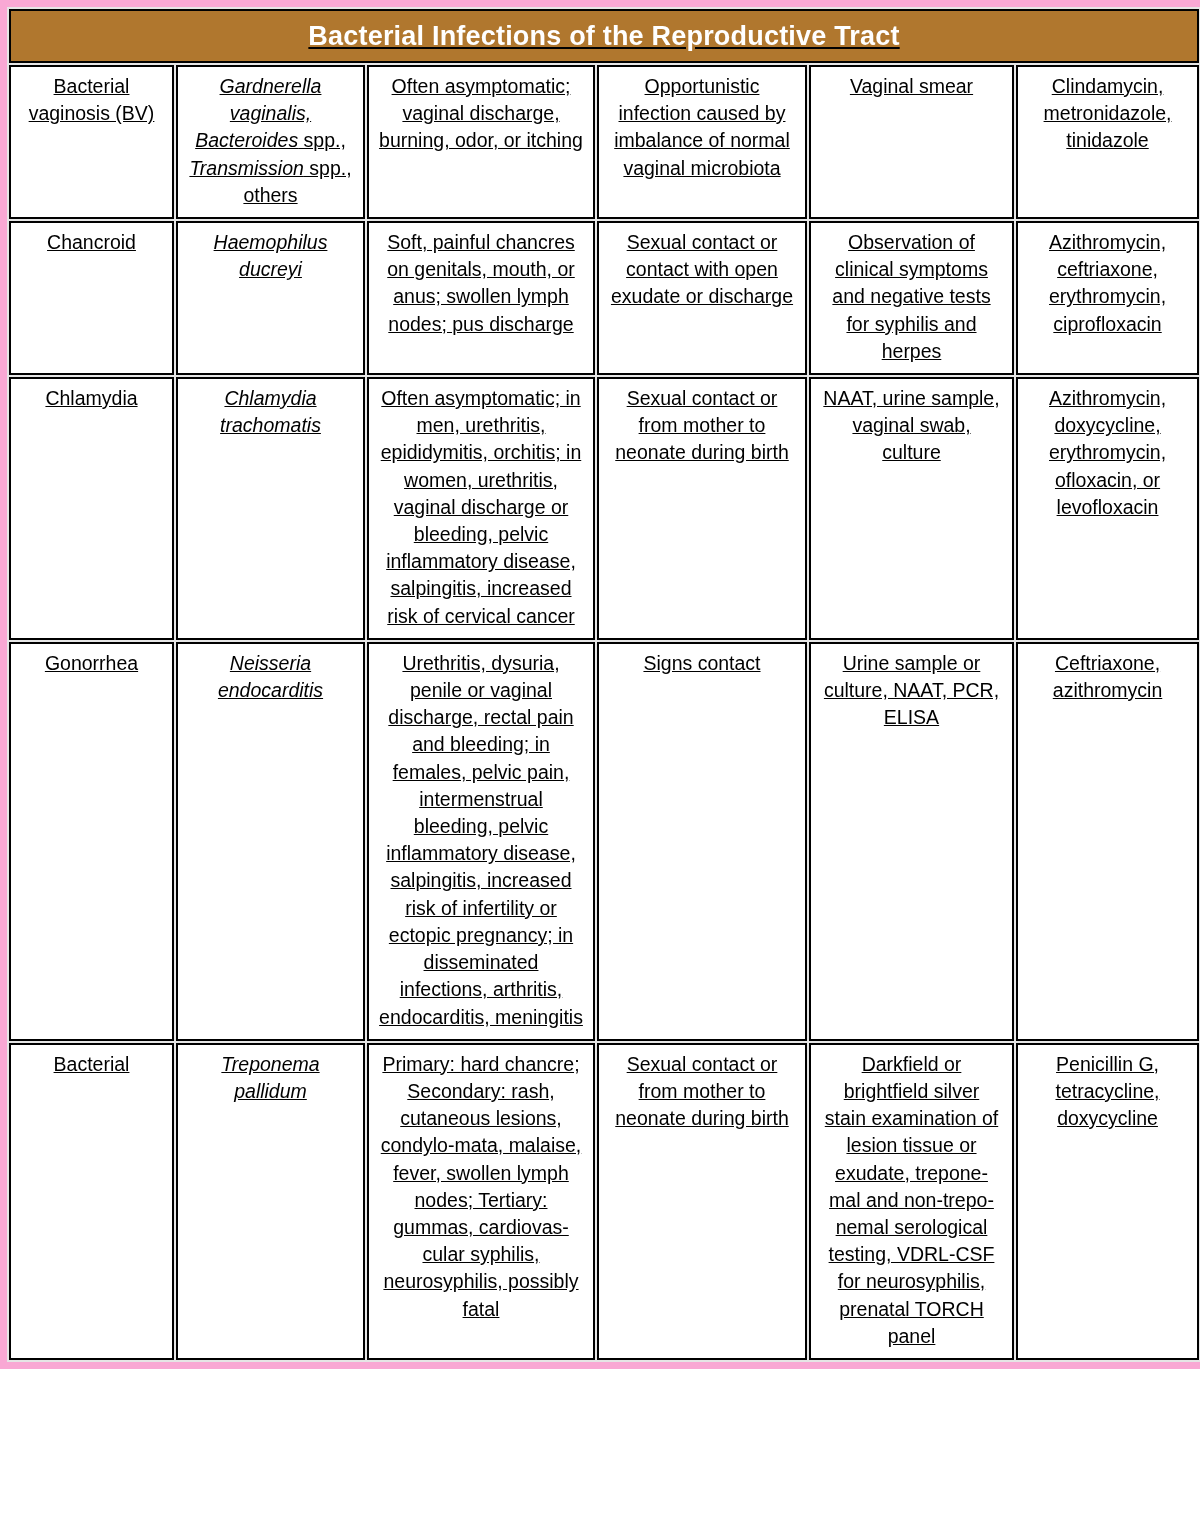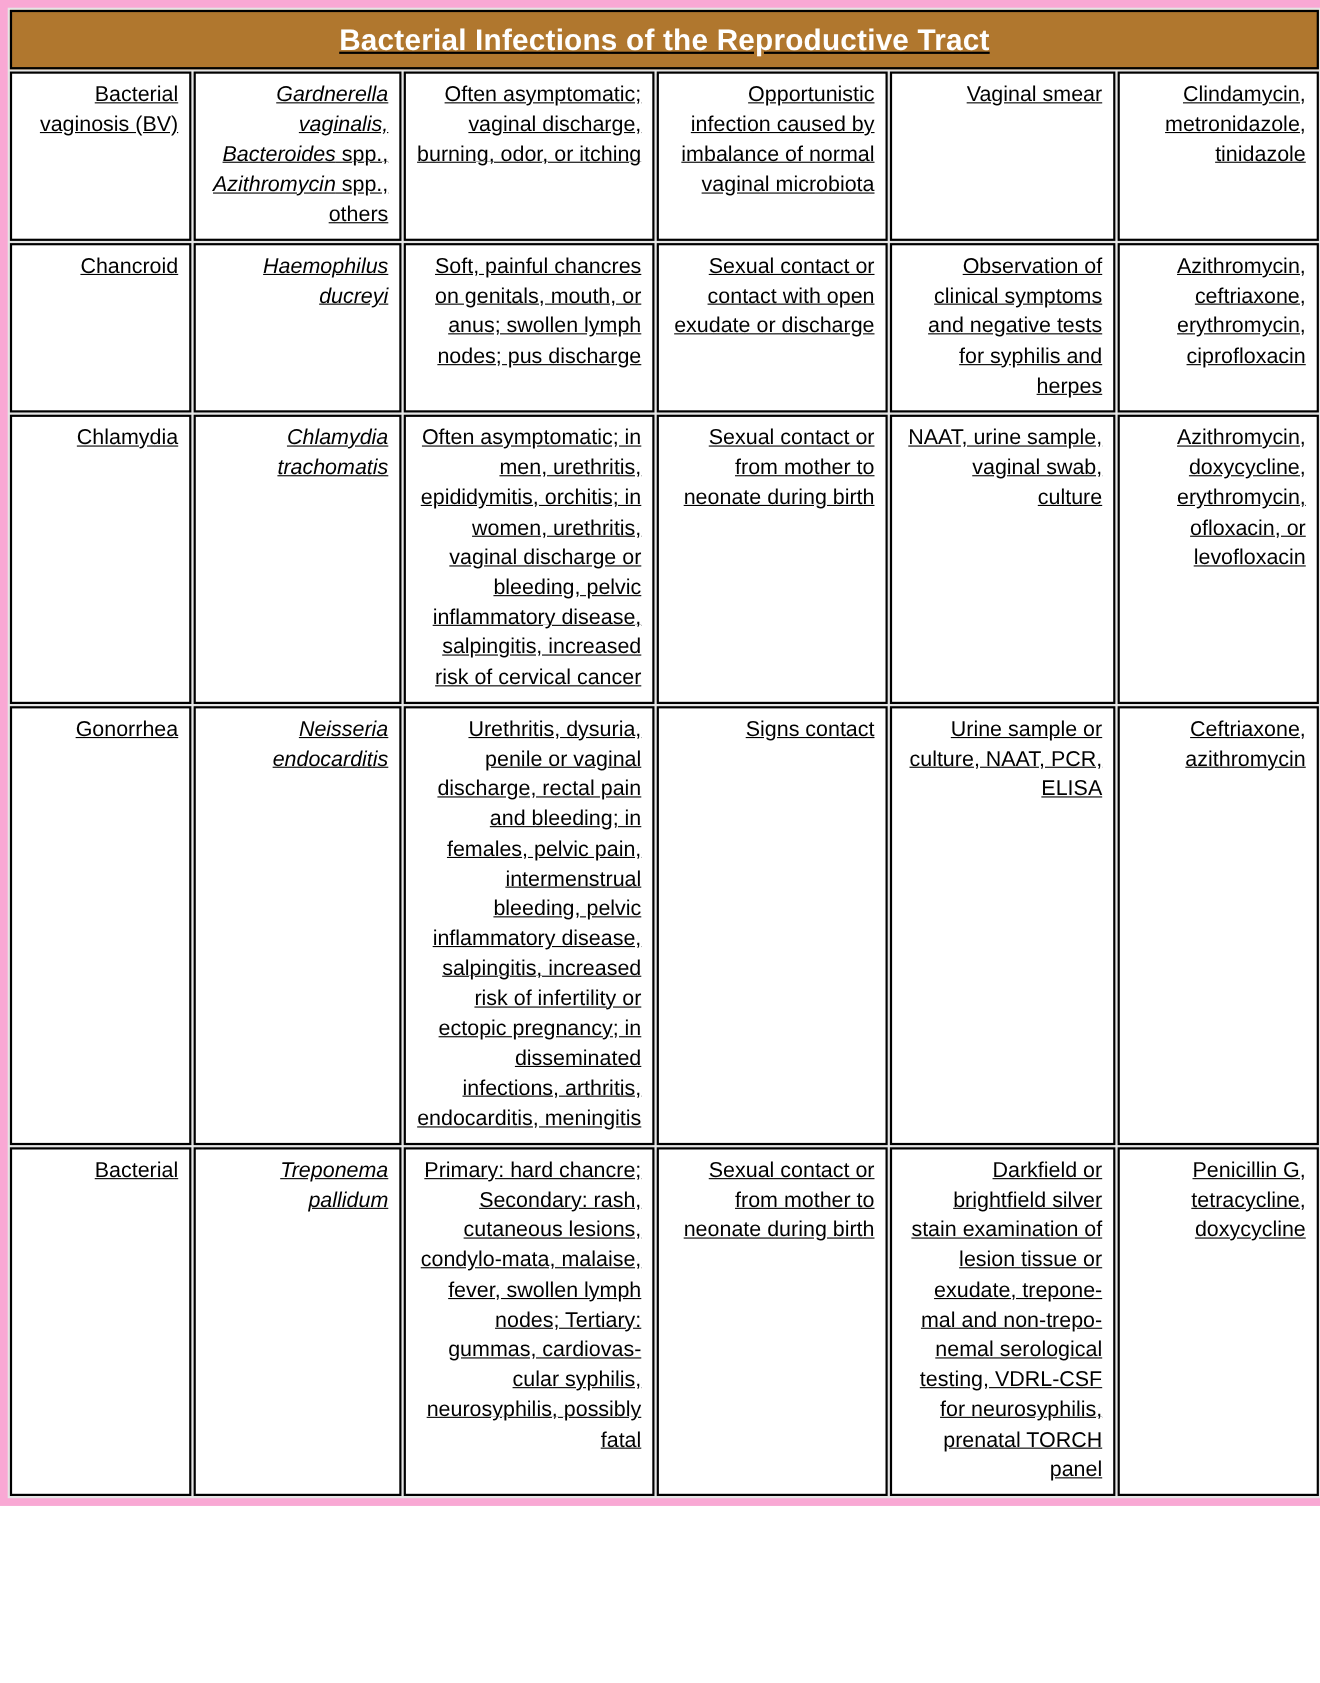--- a/index.html
+++ b/index.html
@@ -35,21 +35,21 @@
     vertical-align:top;
     padding:11px 4px 10px 4px;
   }
   td.body-cell{
     border:2px solid #000;
     background:#ffffff;
     color:#000000;
     font-size:19.5px;
     line-height:27.2px;
     vertical-align:top;
-    text-align:right;
+    text-align:center;
     padding:6px 10px 8px 10px;
     word-wrap:break-word;
   }
   .i{font-style:italic;}
 </style>
 </head>
 <body>
 
 <table class="main">
   <colgroup>
@@ -61,21 +61,21 @@
     <col style="width:183px">
   </colgroup>
   <thead>
     <tr>
       <td class="title-cell" colspan="6">Bacterial Infections of the Reproductive Tract</td>
     </tr>
   </thead>
   <tbody>
       <tr>
         <td class="body-cell">Bacterial vaginosis (BV)</td>
-        <td class="body-cell"><span class="i">Gardnerella vaginalis, Bacteroides</span><span> spp., </span><span class="i">Azithromycin</span><span> spp., others</span></td>
+        <td class="body-cell"><span class="i">Gardnerella vaginalis, Bacteroides</span><span> spp., </span><span class="i">Transmission</span><span> spp., others</span></td>
         <td class="body-cell">Often asymptomatic; vaginal discharge, burning, odor, or itching</td>
         <td class="body-cell">Opportunistic infection caused by imbalance of normal vaginal microbiota</td>
         <td class="body-cell">Vaginal smear</td>
         <td class="body-cell">Clindamycin, metronidazole, tinidazole</td>
       </tr>
       <tr>
         <td class="body-cell">Chancroid</td>
         <td class="body-cell"><span class="i">Haemophilus ducreyi</span></td>
         <td class="body-cell">Soft, painful chancres on genitals, mouth, or anus; swollen lymph nodes; pus discharge</td>
         <td class="body-cell">Sexual contact or contact with open exudate or discharge</td>

